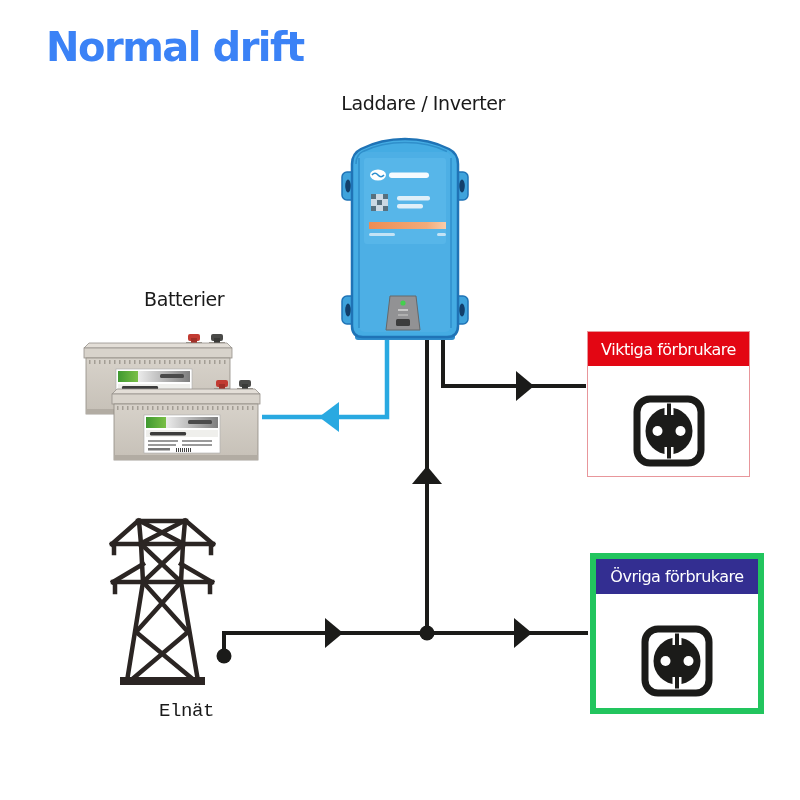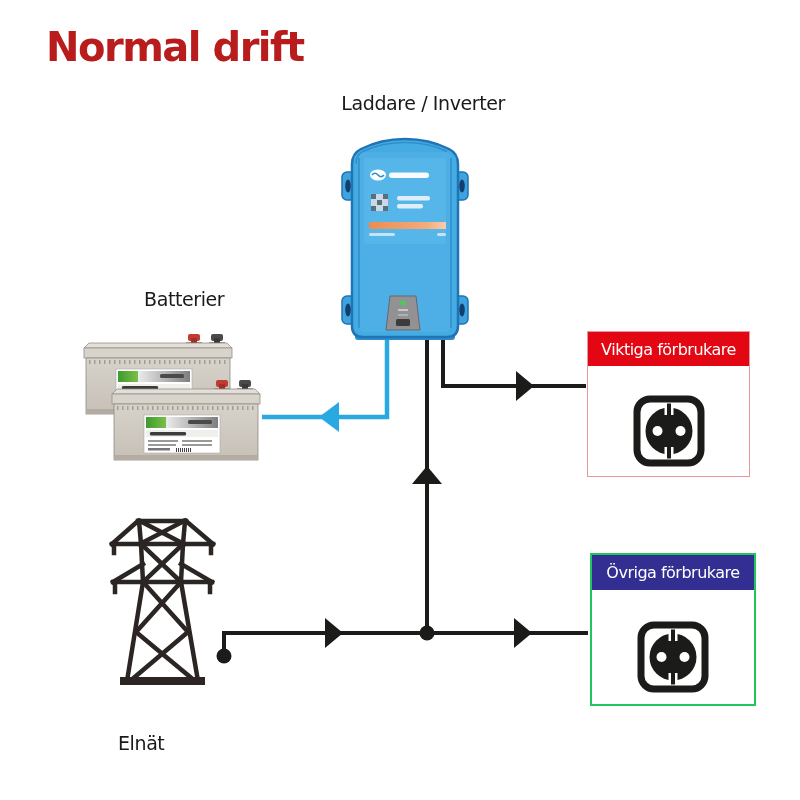--- a/index.html
+++ b/index.html
@@ -3,35 +3,35 @@
 <meta charset="utf-8">
 <style>
   html,body{margin:0;padding:0;background:#fff;}
   .canvas{
     position:relative;width:800px;height:800px;background:#ffffff;
     font-family:"DejaVu Sans", sans-serif;color:#1a1a1a;overflow:hidden;
   }
   .diagram-svg{position:absolute;left:0;top:0;width:800px;height:800px;}
   .page-title{
     position:absolute;left:46px;top:24px;font-size:40px;font-weight:700;
-    letter-spacing:-1.5px;white-space:nowrap;color:#b91c1c;
+    letter-spacing:-1.5px;white-space:nowrap;color:#3b82f6;
   }
   .comp-label{position:absolute;font-size:19px;letter-spacing:-0.4px;color:#1a1a1a;white-space:nowrap;}
   .label-inverter{left:305px;top:92px;width:200px;text-align:right;}
   .label-batteries{left:144px;top:288px;}
-  .label-grid{left:118px;top:732px;width:96px;text-align:left;}
+  .label-grid{left:118px;top:700px;width:96px;text-align:right;font-family:Liberation Mono, monospace;}
   .consumer-box{position:absolute;background:#fff;display:flex;flex-direction:column;gap:20px;}
   .consumer-box .hdr{
     height:34px;display:flex;align-items:center;justify-content:center;
     color:#fff;font-size:16px;letter-spacing:-0.5px;white-space:nowrap;
   }
   .consumer-box .bdy{flex:1;display:flex;align-items:center;justify-content:center;background:#fff;}
   .box-critical{left:587px;top:331px;width:161px;height:144px;border:1px solid #e8969b;}
   .box-critical .hdr{background:#e30613;}
-  .box-other{left:590px;top:553px;width:162px;height:149px;border:2px solid #22c55e;}
+  .box-other{left:590px;top:553px;width:162px;height:149px;border:6px solid #22c55e;}
   .box-other .hdr{background:#332e91;height:35px;}
 </style>
 </head>
 <body>
 
 <div class="canvas">
 
   <svg class="diagram-svg" viewBox="0 0 800 800">
     <defs>
       <linearGradient id="orangeBar" x1="0" y1="0" x2="1" y2="0">

